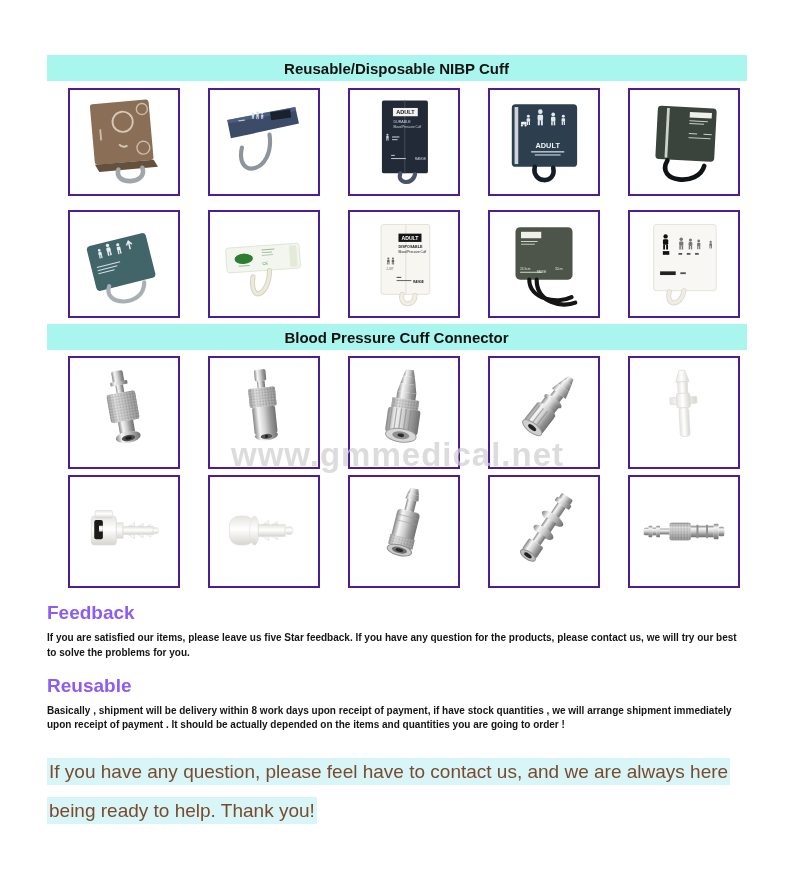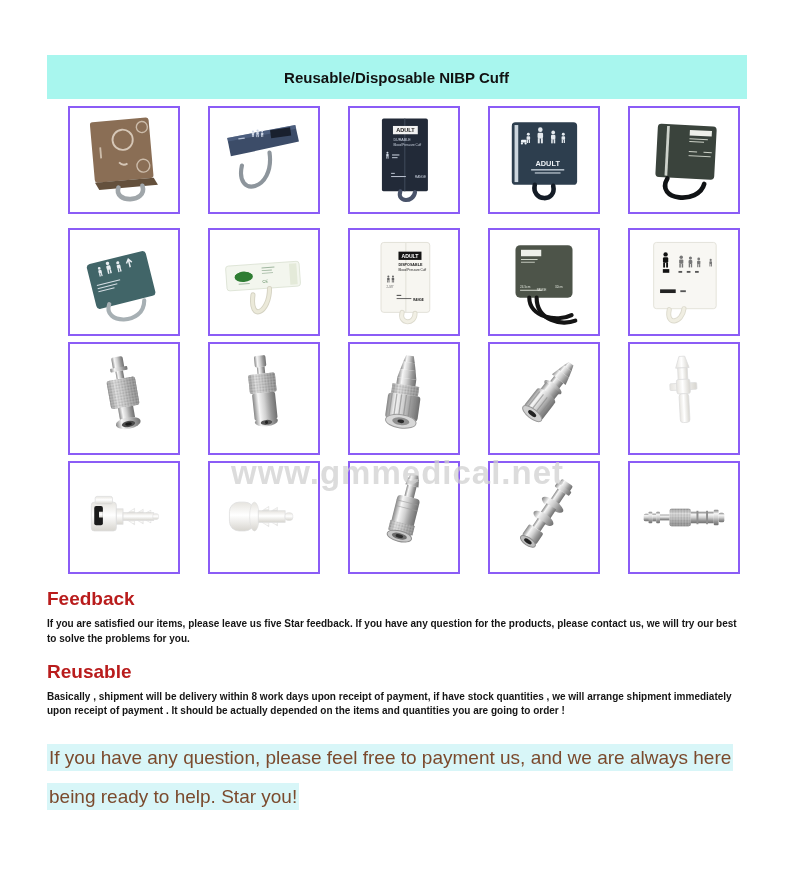--- a/index.html
+++ b/index.html
@@ -5,46 +5,46 @@
   html,body{margin:0;padding:0;}
   body{
     width:793px;height:891px;overflow:hidden;
     background:#ffffff;
     font-family:"Liberation Sans",sans-serif;
     color:#151515;
   }
   .page{width:793px;height:891px;position:relative;}
   .spacer-top{height:55px;}
   .banner{
-    width:700px;height:44px;margin:0 auto;
+    width:700px;height:26px;margin:0 auto;
     background:#a8f6ee;
     display:flex;align-items:center;justify-content:center;
     font-weight:bold;font-size:15px;color:#111;
   }
   .grid{
     width:672px;margin:7px 0 0 68px;
     display:grid;grid-template-columns:repeat(5,112px);
     column-gap:28px;row-gap:14px;
   }
   .grid-tall{row-gap:6px;margin-top:6px;}
   .cell{
     box-sizing:border-box;width:112px;height:108px;
-    border:2px solid #8b5cf6;background:#fff;padding:6px;
+    border:2px solid #4c1d95;background:#fff;padding:6px;
   }
   .grid-tall .cell{height:113px;}
   .cell svg{width:100%;height:100%;display:block;}
   .section-connector{position:relative;margin-top:6px;}
   .watermark{
     position:absolute;top:112px;left:1px;width:100%;
     text-align:center;font-size:33px;font-weight:bold;
     color:#cfcfcf;opacity:.72;letter-spacing:1px;
     pointer-events:none;white-space:nowrap;
   }
   .textblock{margin:12px 47px 0;}
-  .textblock h2{font-size:19px;margin:14px 0 7px;color:#b91c1c;}
+  .textblock h2{font-size:19px;margin:14px 0 7px;color:#8b5cf6;}
   .textblock p{font-weight:bold;font-size:10px;line-height:1.48;margin:0 0 4px;color:#151515;}
   .contact{margin:26px 47px 0;}
   .contact p{margin:0 0 13px;font-size:19px;line-height:1.35;}
   .hl{background:#d8f6f8;color:#7b4a2d;padding:3px 2px;}
   .defs-holder{position:absolute;width:0;height:0;overflow:hidden;}
 </style>
 </head>
 <body>
 
 <svg class="defs-holder" aria-hidden="true">
@@ -333,20 +333,21 @@
             <rect x="24" y="58" width="17" height="4" fill="#222"></rect>
             <rect x="46" y="59" width="6" height="2" fill="#555"></rect>
             <path d="M50,79 C48,95 30,98 34,80" stroke="#dcdacd" stroke-width="5.5" fill="none" stroke-linecap="round"></path>
             <path d="M50,79 C48,95 30,98 34,80" stroke="#f0eee2" stroke-width="3.5" fill="none" stroke-linecap="round"></path>
           </svg>
         </div>
       </div>
   </section>
 
   <section class="section-connector">
+    <div class="banner">Blood Pressure Cuff Connector</div>
     <div class="grid grid-tall" id="grid-1">
         <div class="cell">
           <svg viewBox="0 0 100 100">
             <g transform="rotate(-10 50 50)">
               <rect x="44" y="6" width="12" height="13" rx="2" fill="url(#mg)"></rect>
               <rect x="41" y="17" width="18" height="4" rx="1" fill="url(#mg)"></rect>
               <rect x="46" y="21" width="8" height="8" fill="url(#mg)"></rect>
               <rect x="35" y="29" width="30" height="30" rx="3" fill="url(#mg)"></rect>
               <rect x="35" y="29" width="30" height="30" rx="3" fill="url(#kn)" opacity=".5"></rect>
               <rect x="42" y="59" width="16" height="12" fill="url(#mg)"></rect>
@@ -497,16 +498,16 @@
   </section>
 
   <div class="textblock">
     <h2>Feedback</h2>
     <p>If you are satisfied our items, please leave us five Star feedback. If you have any question for the products, please contact us, we will try our best to solve the problems for you.</p>
     <h2>Reusable</h2>
     <p>Basically , shipment will be delivery within 8 work days upon receipt of payment, if have stock quantities , we will arrange shipment immediately upon receipt of payment . It should be actually depended on the items and quantities you are going to order !</p>
   </div>
 
   <div class="contact">
-    <p><span class="hl">If you have any question, please feel free to payment us, and we are always here</span></p>
-    <p><span class="hl">being ready to help. Star you!</span></p>
+    <p><span class="hl">If you have any question, please feel have to contact us, and we are always here</span></p>
+    <p><span class="hl">being ready to help. Thank you!</span></p>
   </div>
 </div>
 
 </body></html>

